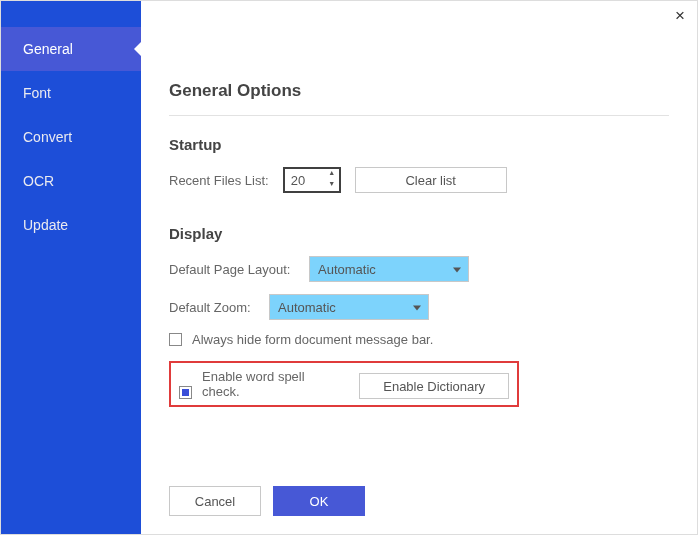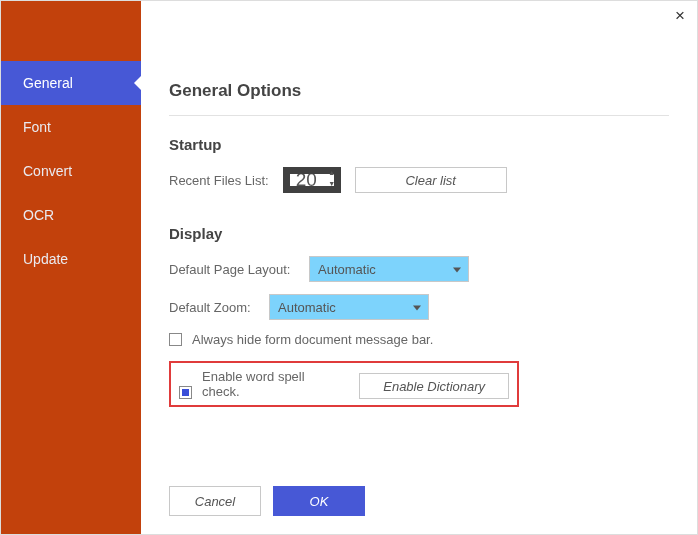--- a/index.html
+++ b/index.html
@@ -23,23 +23,23 @@
     right: 12px;
     font-size: 17px;
     color: #333;
     cursor: pointer;
     line-height: 1;
     font-family: Arial, sans-serif;
     z-index: 10;
   }
   .sidebar {
     width: 140px;
-    background: #c2410c;
+    background: #1d4ed8;
     color: #eaeaf0;
-    padding-top: 60px;
+    padding-top: 26px;
     flex-shrink: 0;
   }
   .sidebar-item {
     padding: 14px 0 14px 22px;
     cursor: pointer;
     font-size: 14px;
     position: relative;
   }
   .sidebar-item.active {
     background: #4758d6;
@@ -91,23 +91,23 @@
   }
   .num-input-wrap {
     position: relative;
     width: 58px;
     height: 26px;
     margin-left: 14px;
   }
   .num-input {
     width: 100%;
     height: 100%;
-    border: 7px solid #404040;
+    border: 2px solid #404040;
     padding: 2px 18px 2px 6px;
-    font-size: 19px;
+    font-size: 13px;
     color: #555;
   }
   .spin-btn {
     position: absolute;
     right: 2px;
     width: 14px;
     height: 11px;
     font-size: 7px;
     line-height: 7px;
     text-align: center;
@@ -120,21 +120,20 @@
     height: 26px;
     border: 1px solid #c8c8c8;
     background: #fff;
     color: #555;
     font-size: 13px;
     cursor: pointer;
     padding: 0 12px;
     display: inline-flex;
     align-items: center;
     justify-content: center;
-    font-style: italic;
   }
   .btn-clear {
     width: 152px;
     margin-left: 14px;
   }
   .select-wrap {
     position: relative;
     height: 26px;
     border: 1px solid #c8c8c8;
     background: #7dd3fc;

